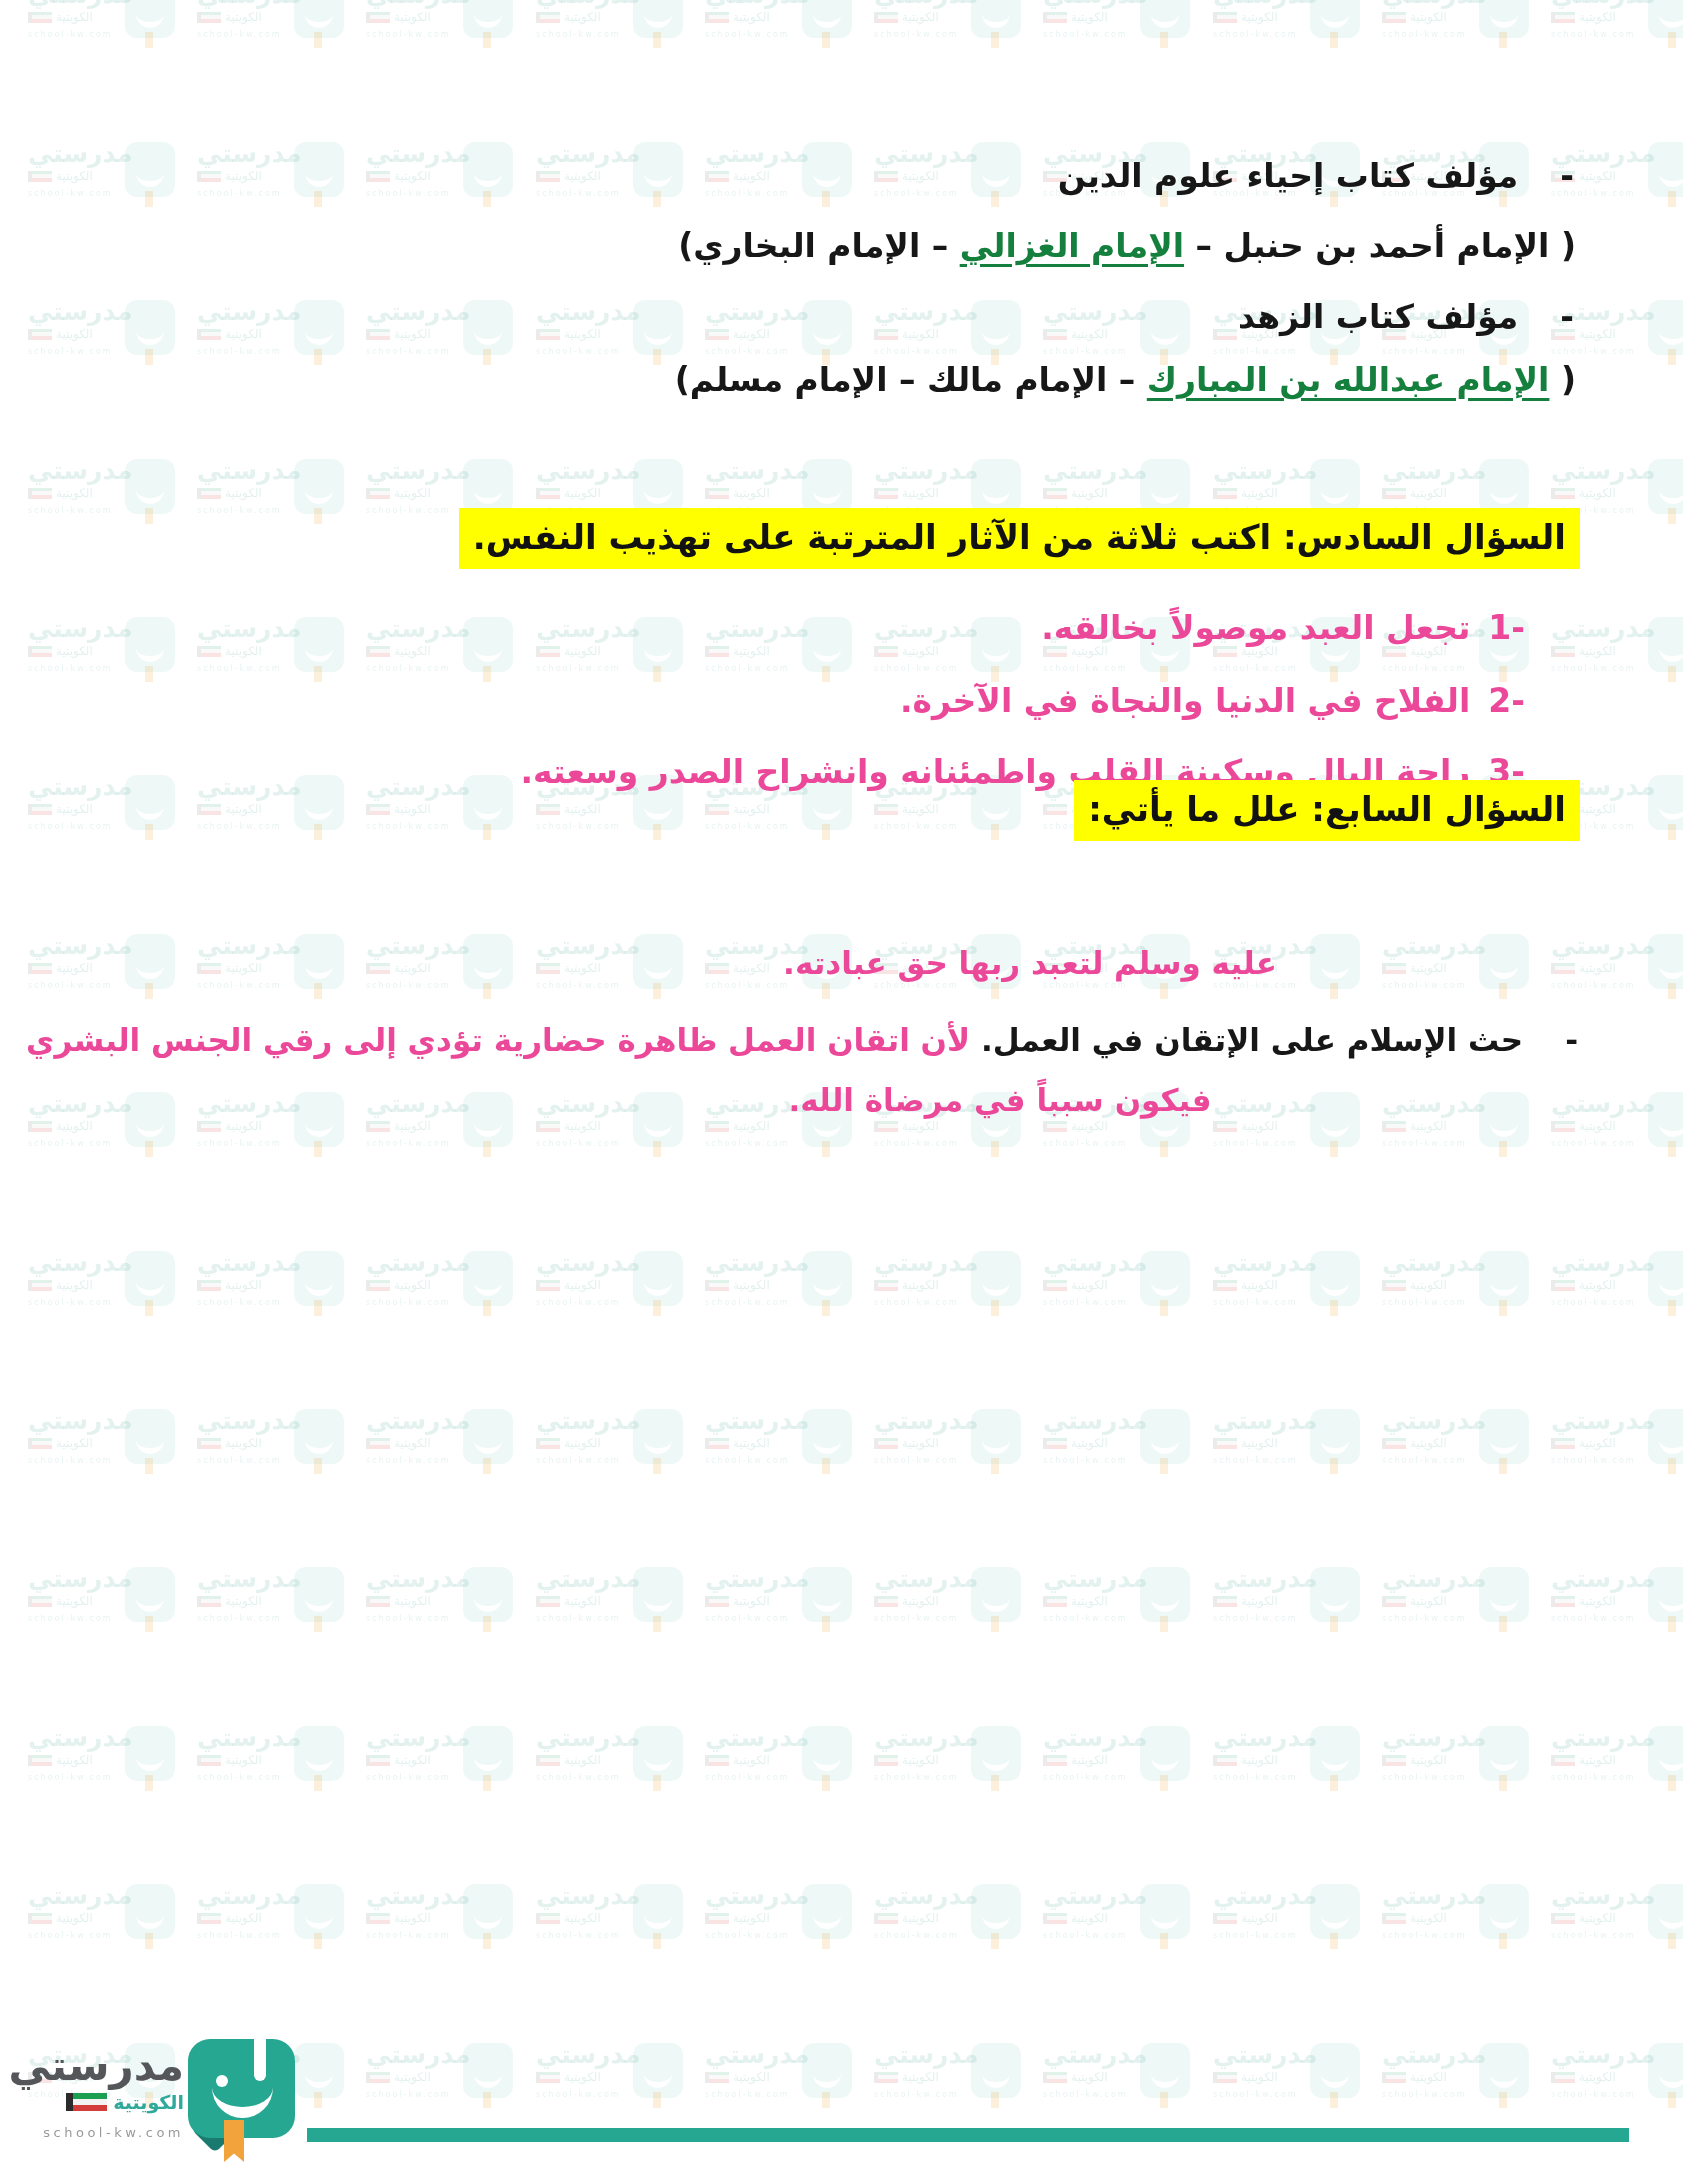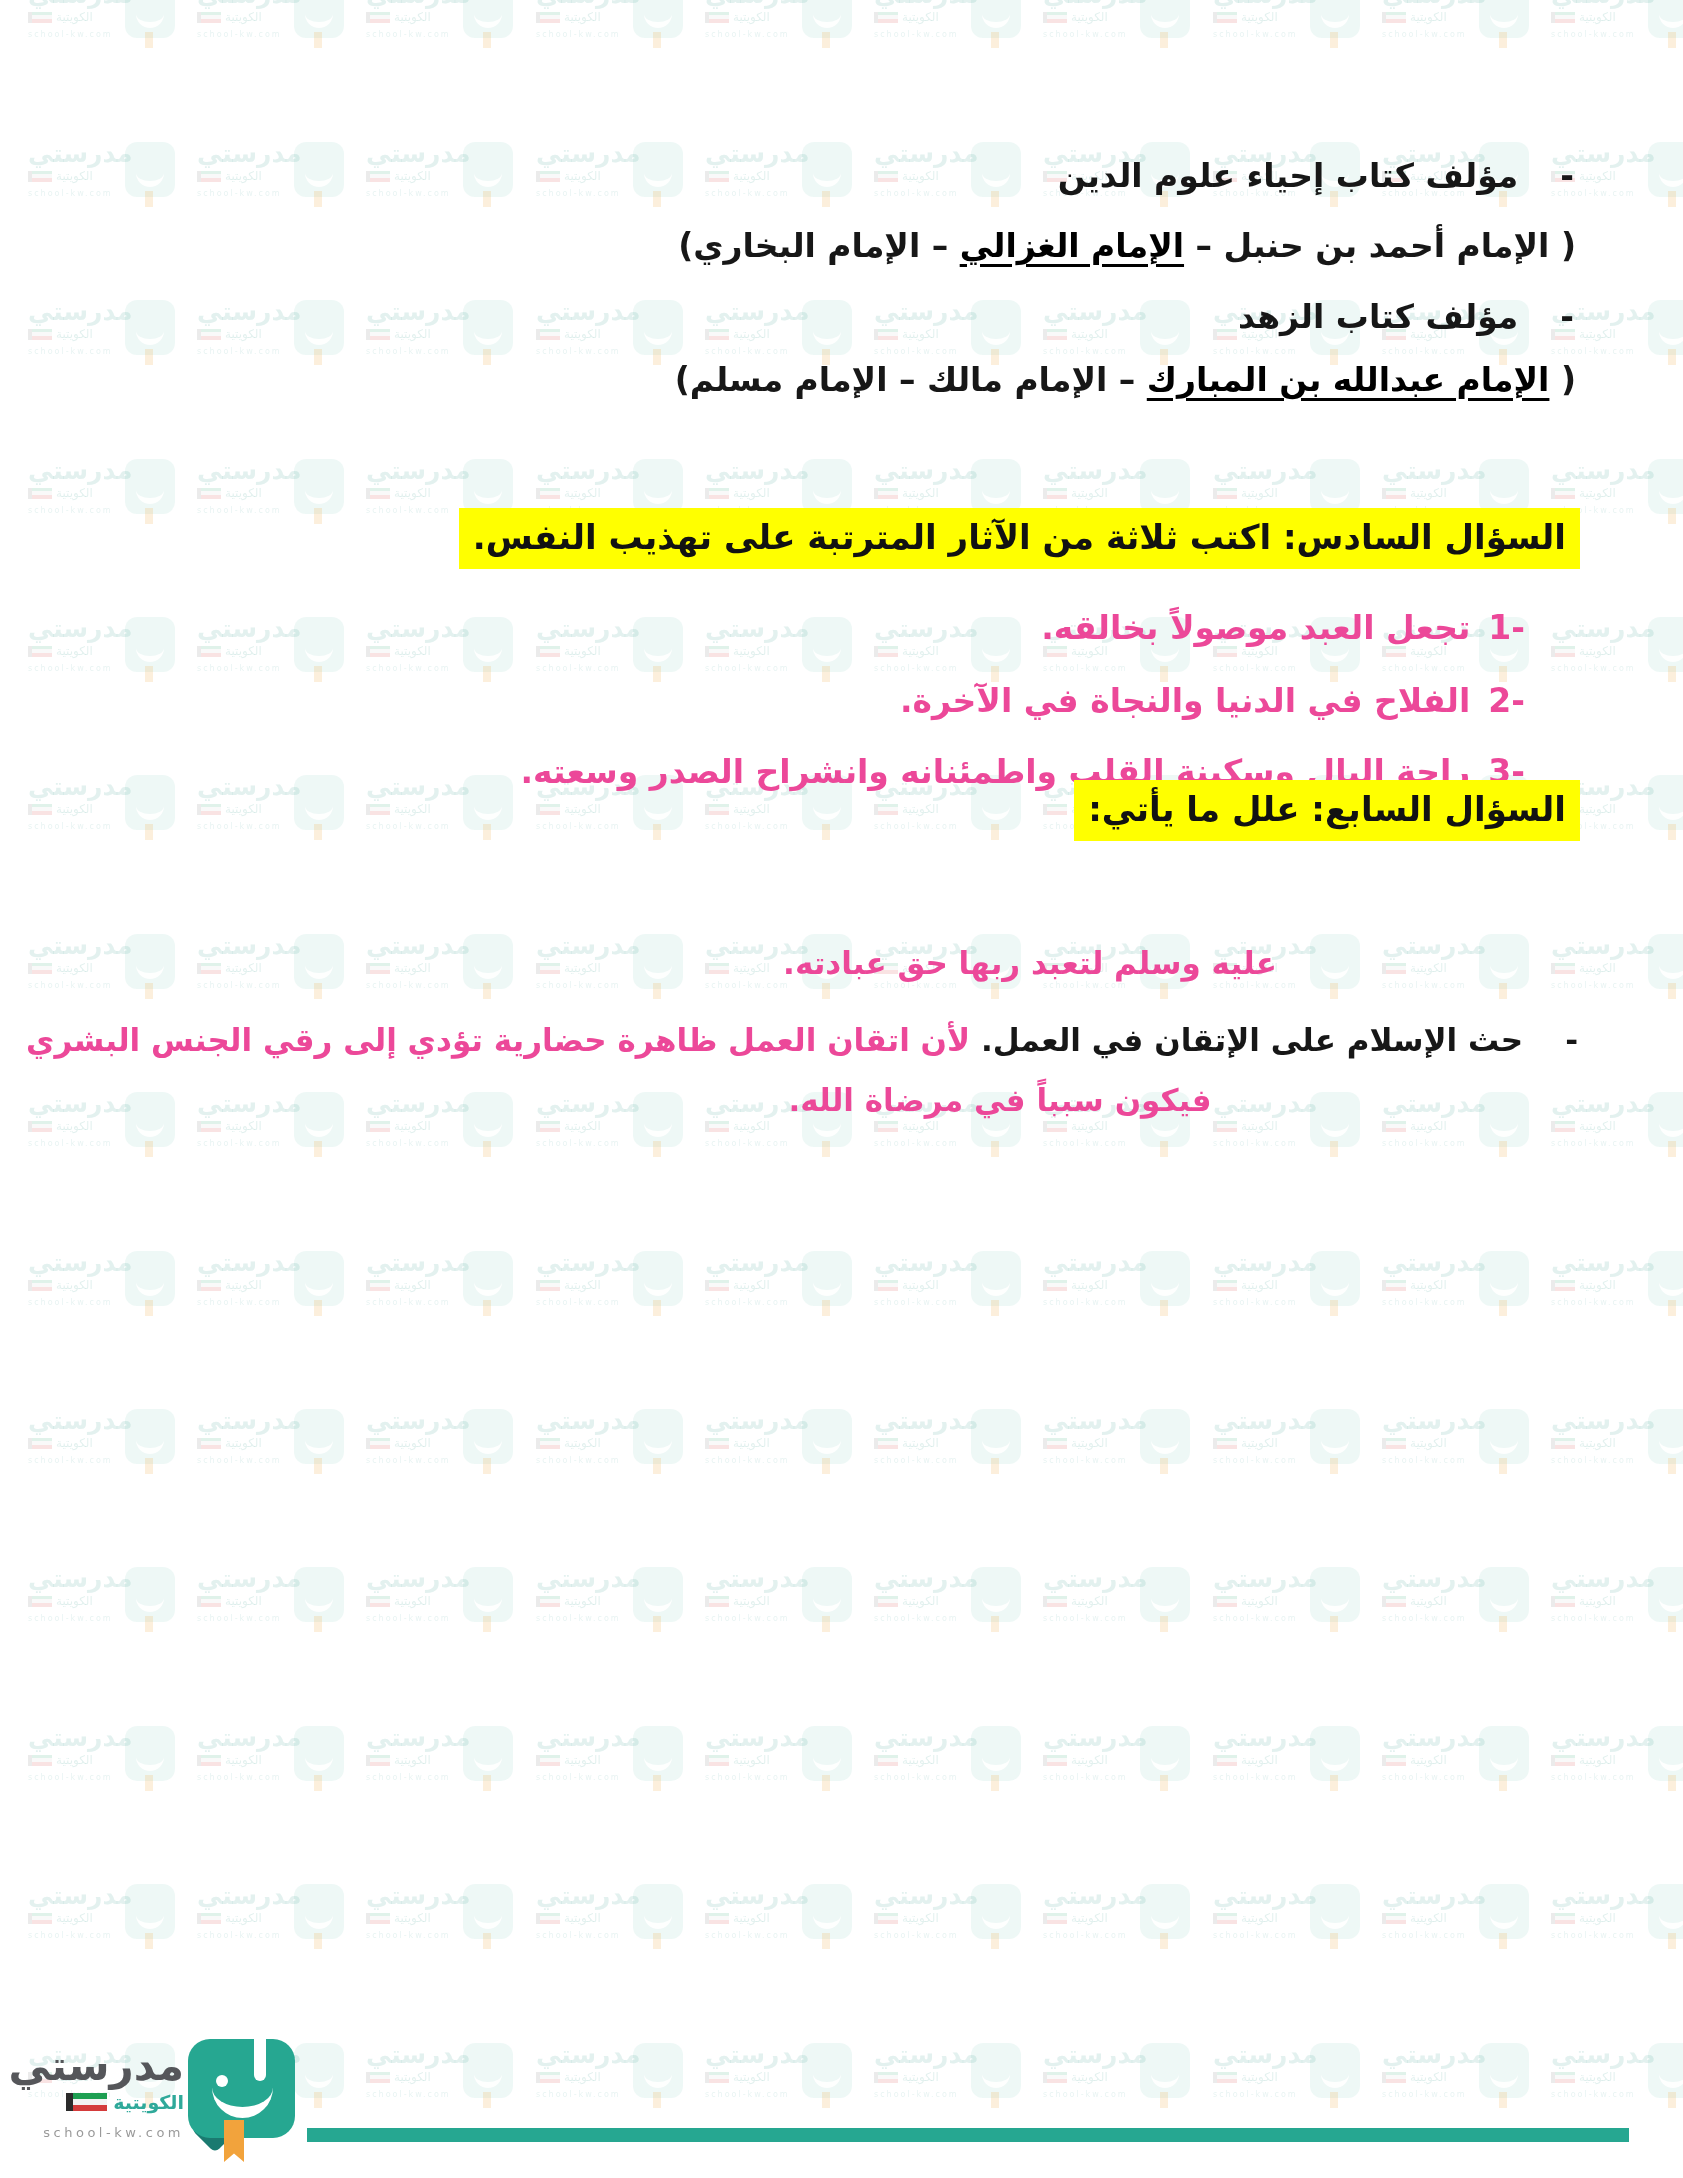--- a/index.html
+++ b/index.html
@@ -21,21 +21,21 @@
   .wm-url{font-size:8px;letter-spacing:2px;color:rgba(40,150,135,0.11);margin-top:6px;}
   .wm-icon{position:relative;width:50px;height:55px;margin-left:6px;background:rgba(38,167,145,0.08);border-radius:12px;}
   .wm-smile{position:absolute;left:11px;top:26px;width:28px;height:13px;border-bottom:6px solid rgba(255,255,255,0.9);border-radius:0 0 26px 26px;}
   .wm-bm{position:absolute;left:20px;bottom:-10px;width:8px;height:16px;background:rgba(240,166,60,0.18);}
 
   
   .abs{position:absolute;z-index:2;white-space:nowrap;}
   .rtl{direction:rtl;}
   .blk{color:#171717;font-weight:bold;font-size:33px;}
   .grn{color:#ec4899;font-weight:bold;}
-  .grn-ul{color:#000000;font-weight:bold;text-decoration:underline;text-decoration-thickness:3px;text-underline-offset:7px;}
+  .grn-ul{color:#15803d;font-weight:bold;text-decoration:underline;text-decoration-thickness:3px;text-underline-offset:7px;}
   .marker{display:inline-block;direction:ltr;unicode-bidi:embed;}
   .gap{display:inline-block;width:42px;}
   .gap-sm{display:inline-block;width:18px;}
   .yellow-bar{background:#FFFF00;padding:9px 14px 12px 14px;font-weight:bold;font-size:34px;color:#121212;}
   .answer{font-size:33px;}
   .q7line{font-size:31px;font-weight:bold;}
   .center-line{transform:translateX(-50%);}
 
   
   #logo-text{position:absolute;left:35px;top:2045px;width:149px;display:flex;flex-direction:column;align-items:flex-end;z-index:3;}

